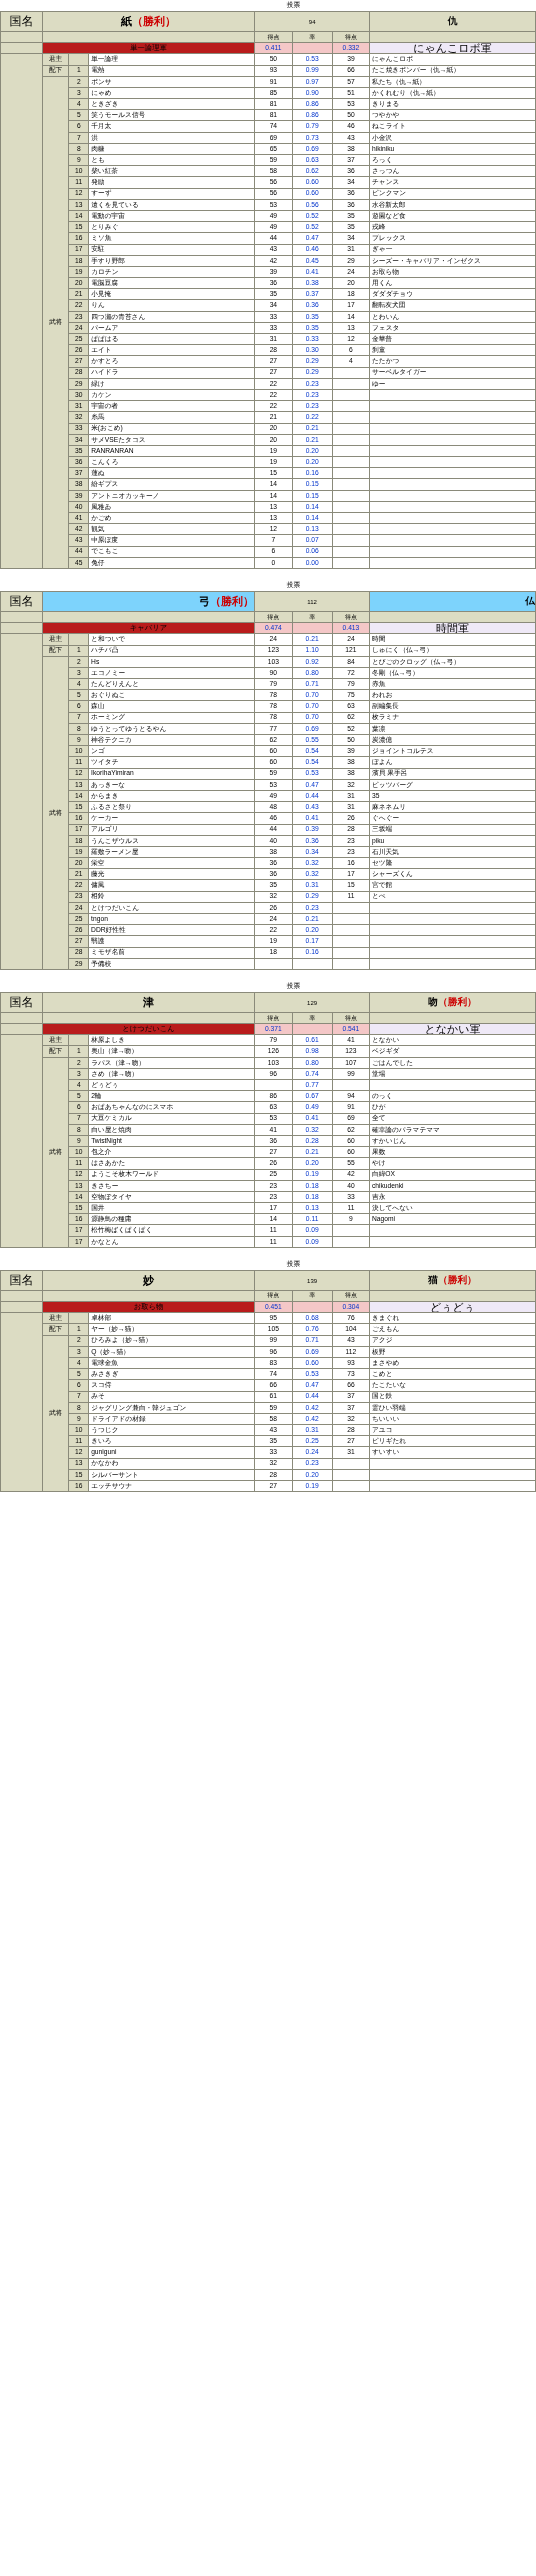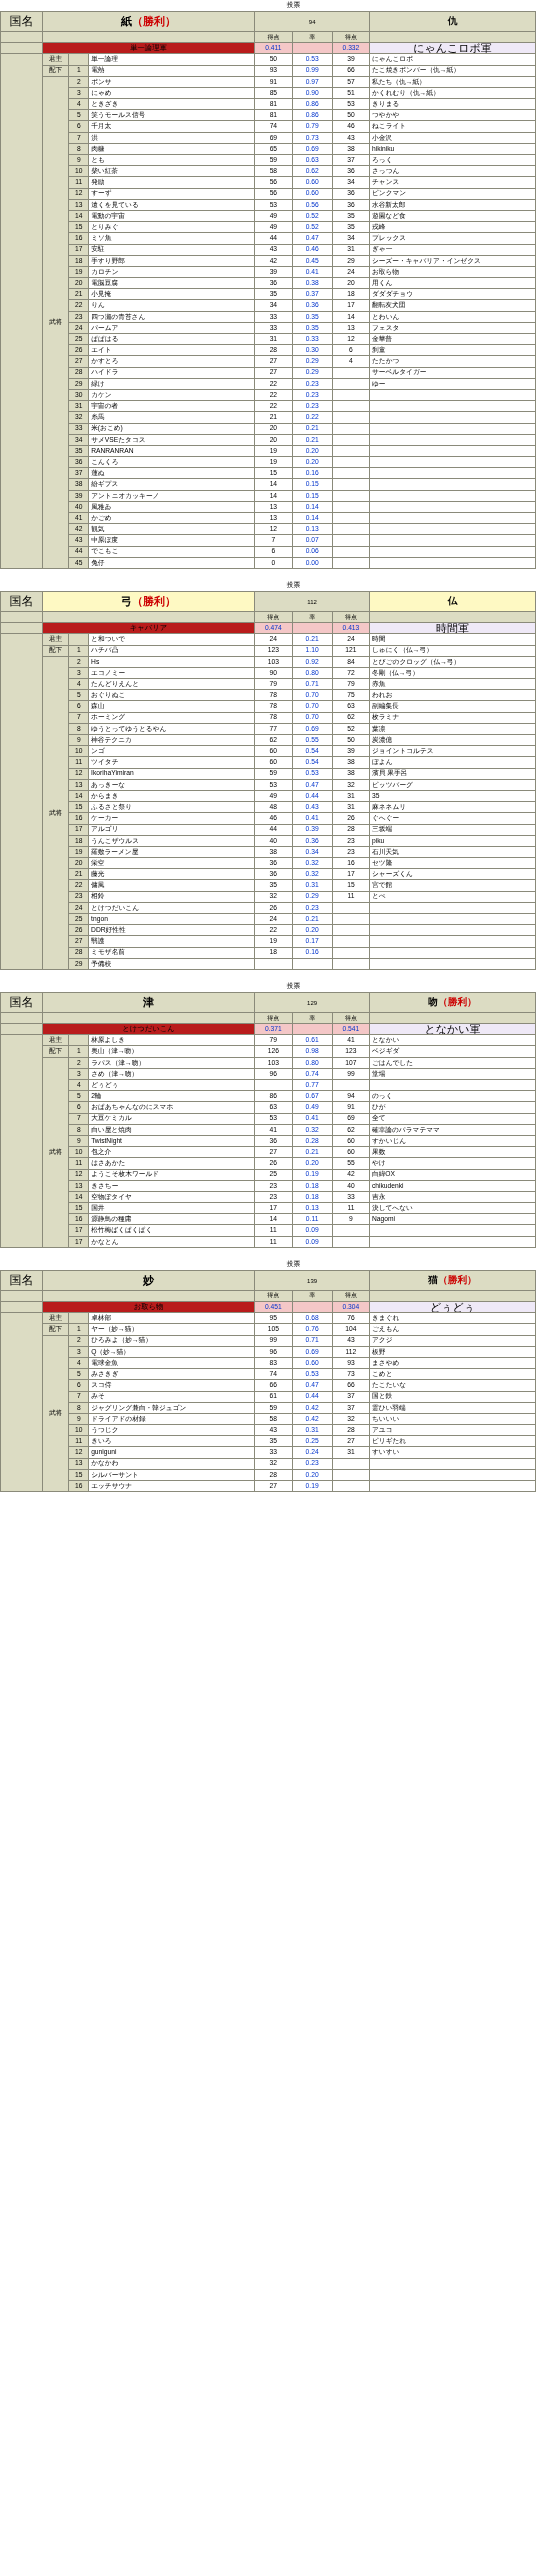--- a/index.html
+++ b/index.html
@@ -26,21 +26,21 @@
   .numcell{background:#ddddc8;text-align:center;font-size:6.7px;}
   .title-left{text-align:center;font-size:11px;font-weight:bold;padding:1.8px 0;}
   .title-right{text-align:center;font-size:9.7px;font-weight:bold;padding:1.8px 0;}
   .win{color:#cc0000;}
   .rate-hi{background:#f4c7c7;text-align:center;color:#0033cc;}
   .rate-blue{color:#0033cc;}
   
   .b1 .kokumei,.b1 .rolecell,.b1 .numcell{background:#dcdcc3;}
   .b1 .hdrbar{background:#dcdcc3;}
   .b2 .kokumei,.b2 .rolecell,.b2 .numcell{background:#dcdcc3;}
-  .b2 .hdrbar{background:#fef9c3;}
+  .b2 .hdrbar{background:#7dd3fc;text-align:right;}
   .b3 .kokumei,.b3 .rolecell,.b3 .numcell{background:#dcdcc3;}
   .b3 .hdrbar{background:#dcdcc3;}
   .b4 .kokumei,.b4 .rolecell,.b4 .numcell{background:#dcdcc3;}
   .b4 .hdrbar{background:#dcdcc3;}
   .army-left{background:#b91c1c;text-align:center;font-size:7.3px;}
   .army-right{background:#efe9f7;text-align:center;font-size:11px;margin-left:8px;}
   .hdrsmall{font-size:6px;text-align:center;background:#dcdcc3;}
 </style>
 </head>
 <body>

